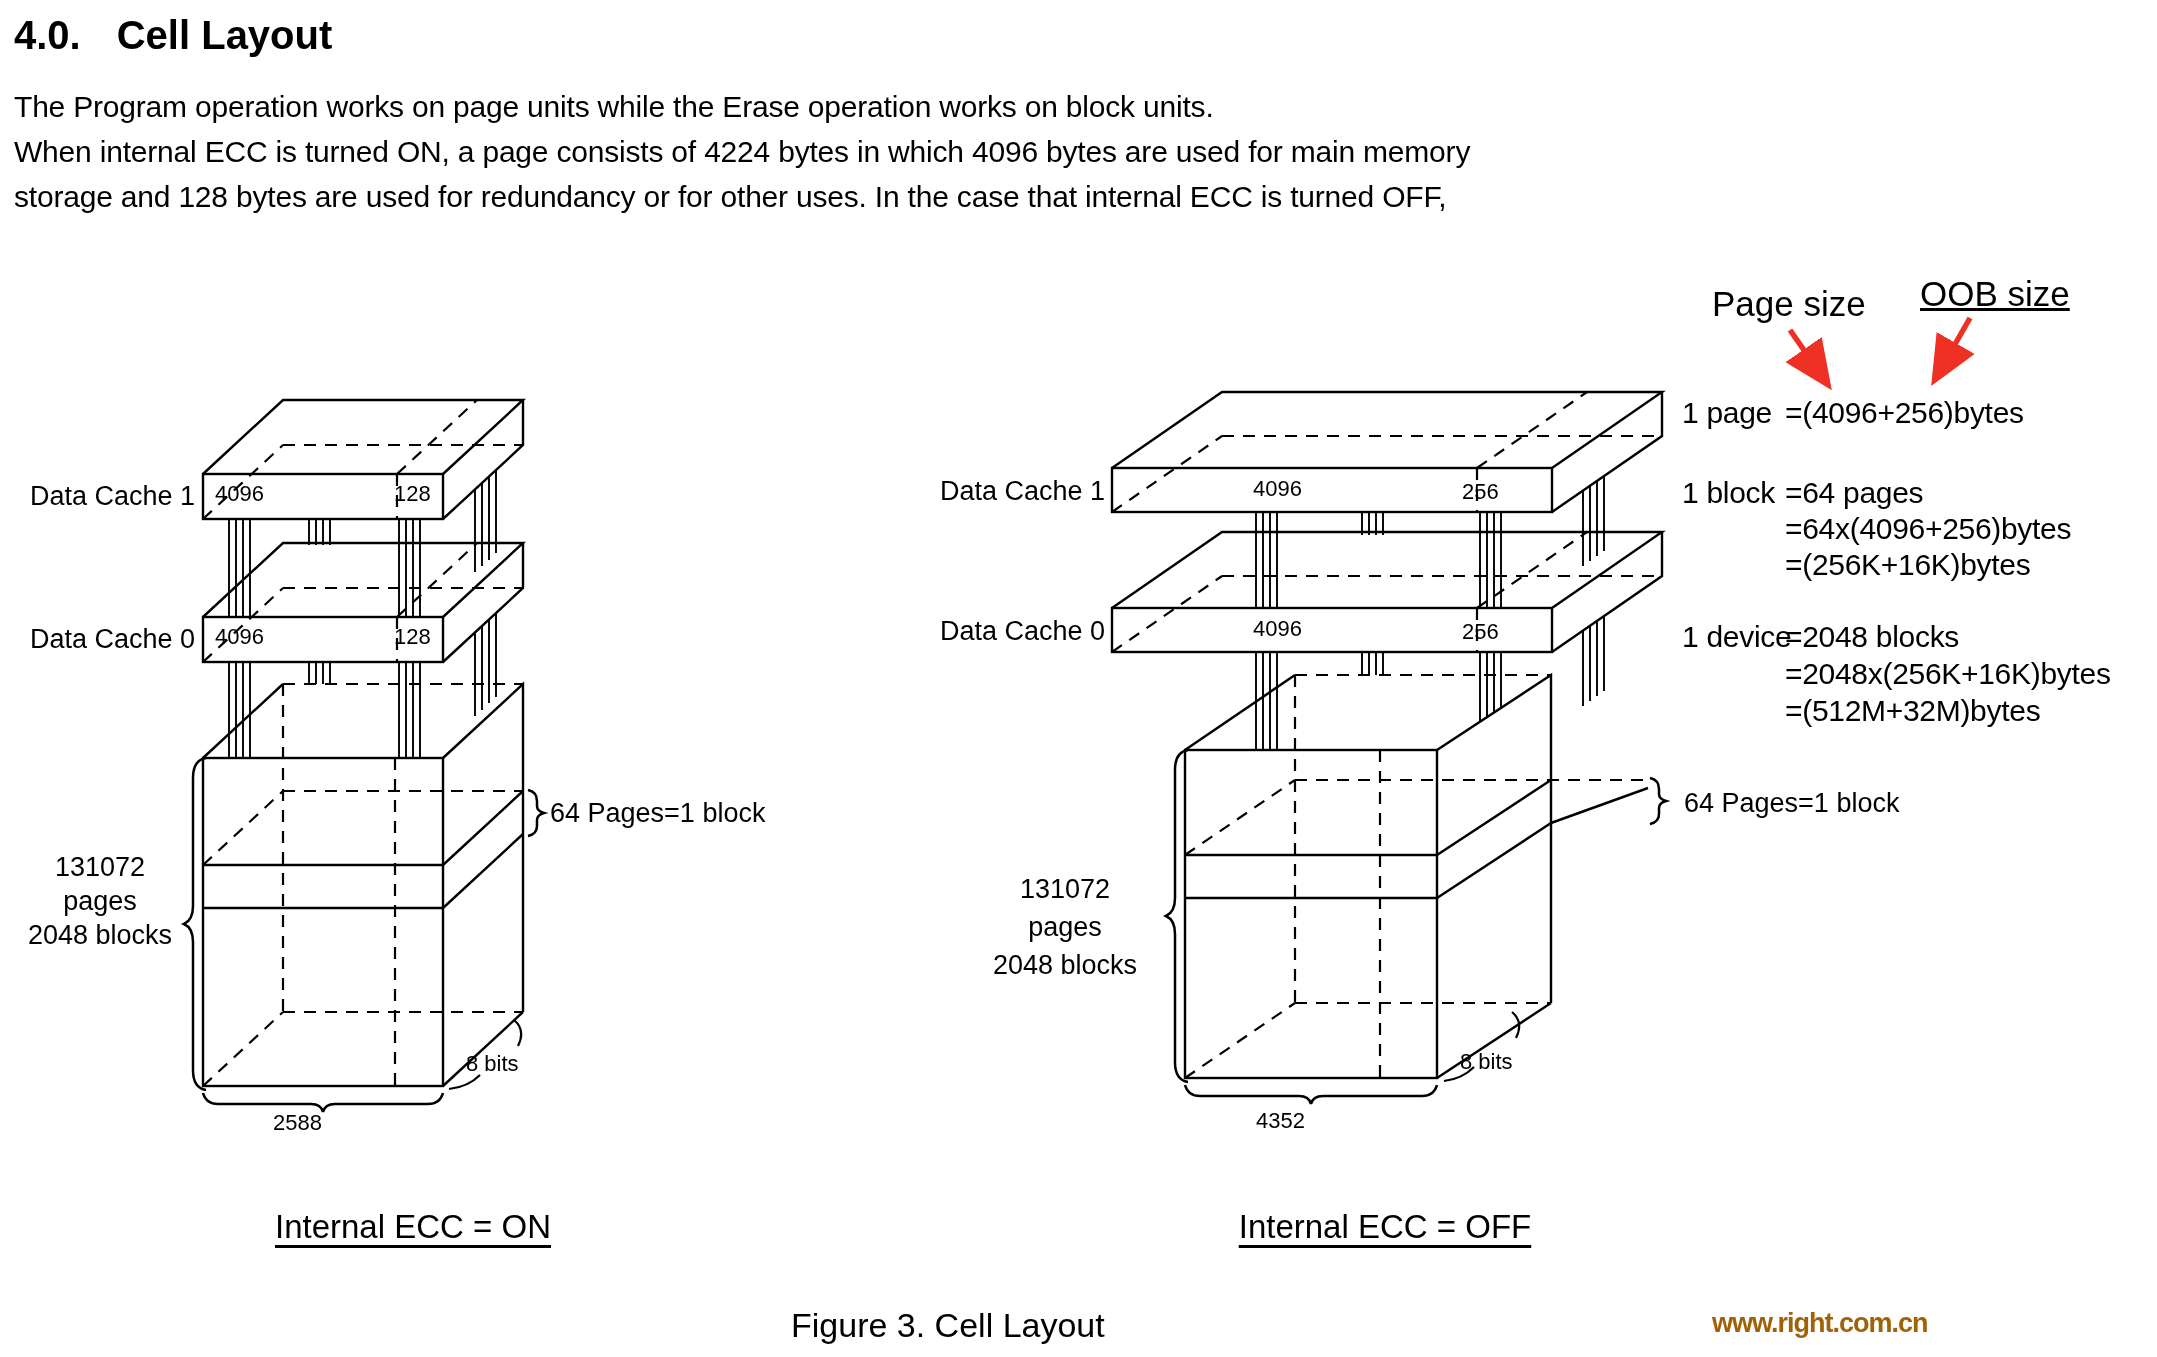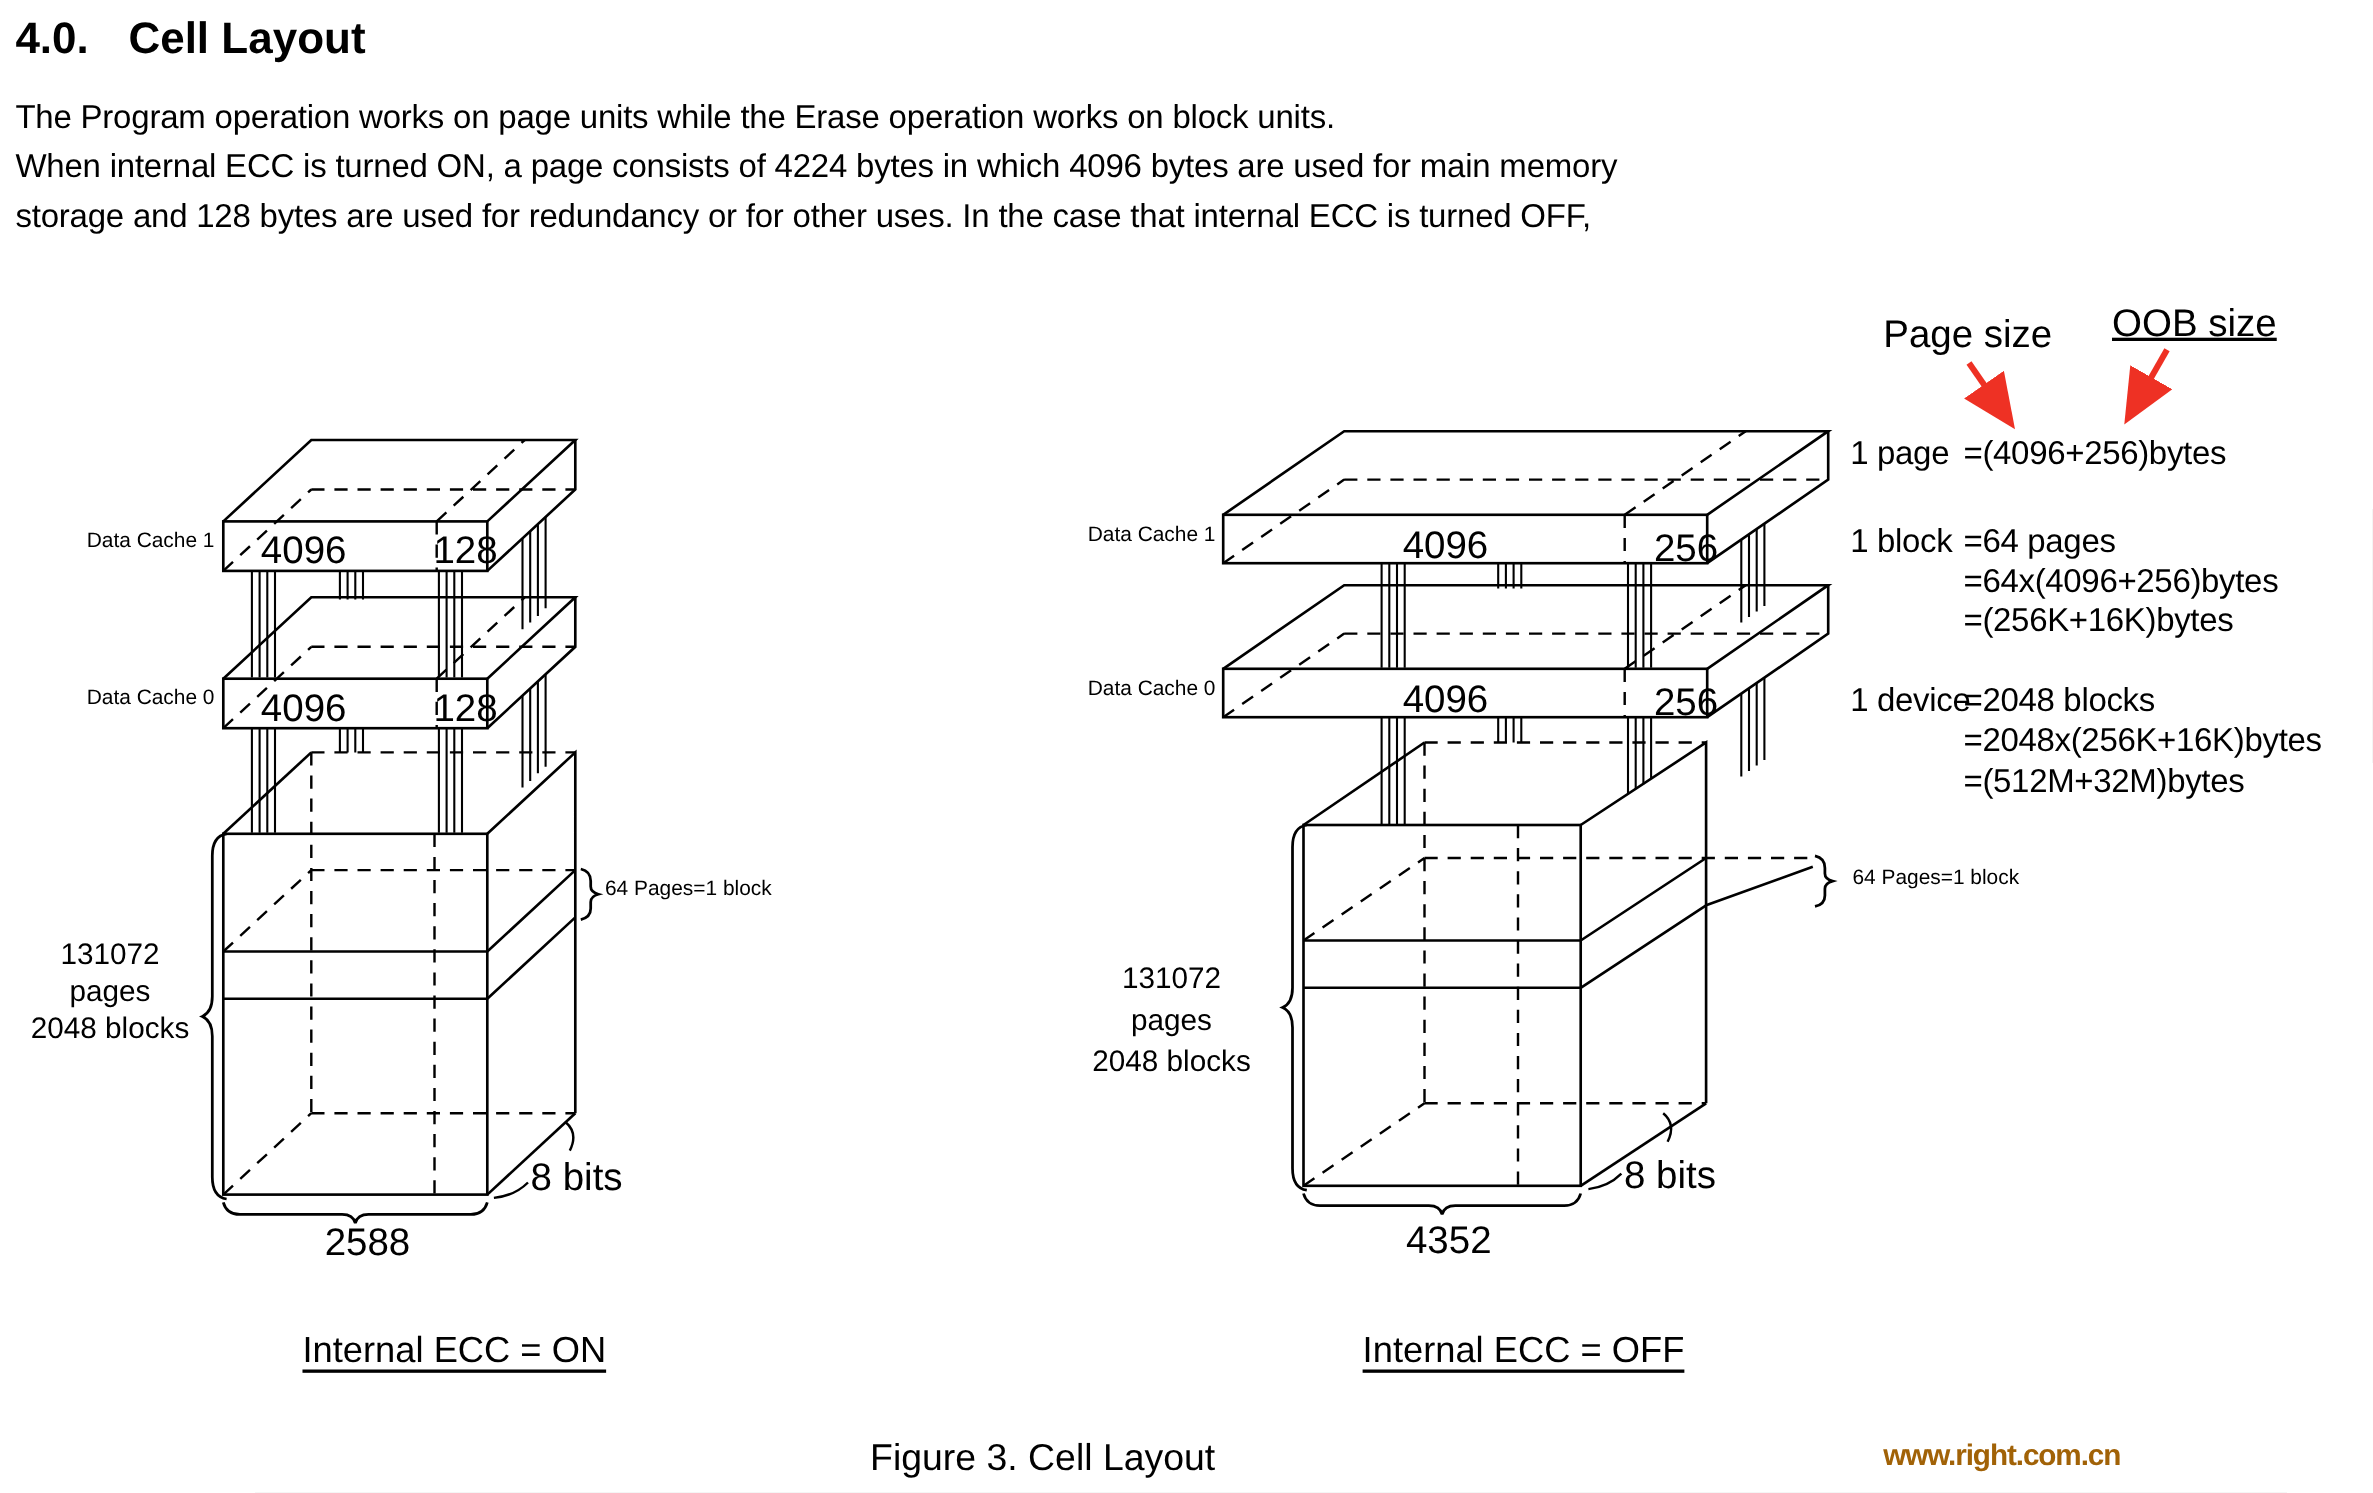--- a/index.html
+++ b/index.html
@@ -5,22 +5,22 @@
   html,body{margin:0;padding:0;background:#e8e8e8;}
   .screen{
     position:relative;width:2157px;height:1357px;background:#ffffff;
     font-family:"Liberation Sans",sans-serif;color:#000;overflow:hidden;
   }
   .lbl{position:absolute;white-space:nowrap;line-height:1.15;}
   .doc-title{top:12px;left:14px;font-size:40px;font-weight:bold;}
   .doc-title .num{display:inline-block;}
   .doc-title .txt{display:inline-block;margin-left:36px;}
   .para-line{left:14px;font-size:30px;letter-spacing:-0.2px;}
-  .dlabel{font-size:19px;}
-  .dnum{font-size:35px;text-align:right;}
+  .dlabel{font-size:27px;}
+  .dnum{font-size:22px;text-align:left;}
   .cap-block{font-size:27px;text-align:center;line-height:34px;}
   .cap-block-r{font-size:27px;text-align:center;line-height:38px;}
   .ann{font-size:30px;letter-spacing:-0.3px;}
   .ecc-caption{font-size:33px;text-decoration:underline;text-underline-offset:7px;text-decoration-thickness:2.5px;text-align:center;}
   .fig-caption{font-size:34px;}
   .watermark{font-size:27px;font-weight:800;color:#a16207;letter-spacing:-1px;}
   .callout{font-size:35px;}
   svg.linework{position:absolute;left:0;top:0;}
 </style>
 </head>

